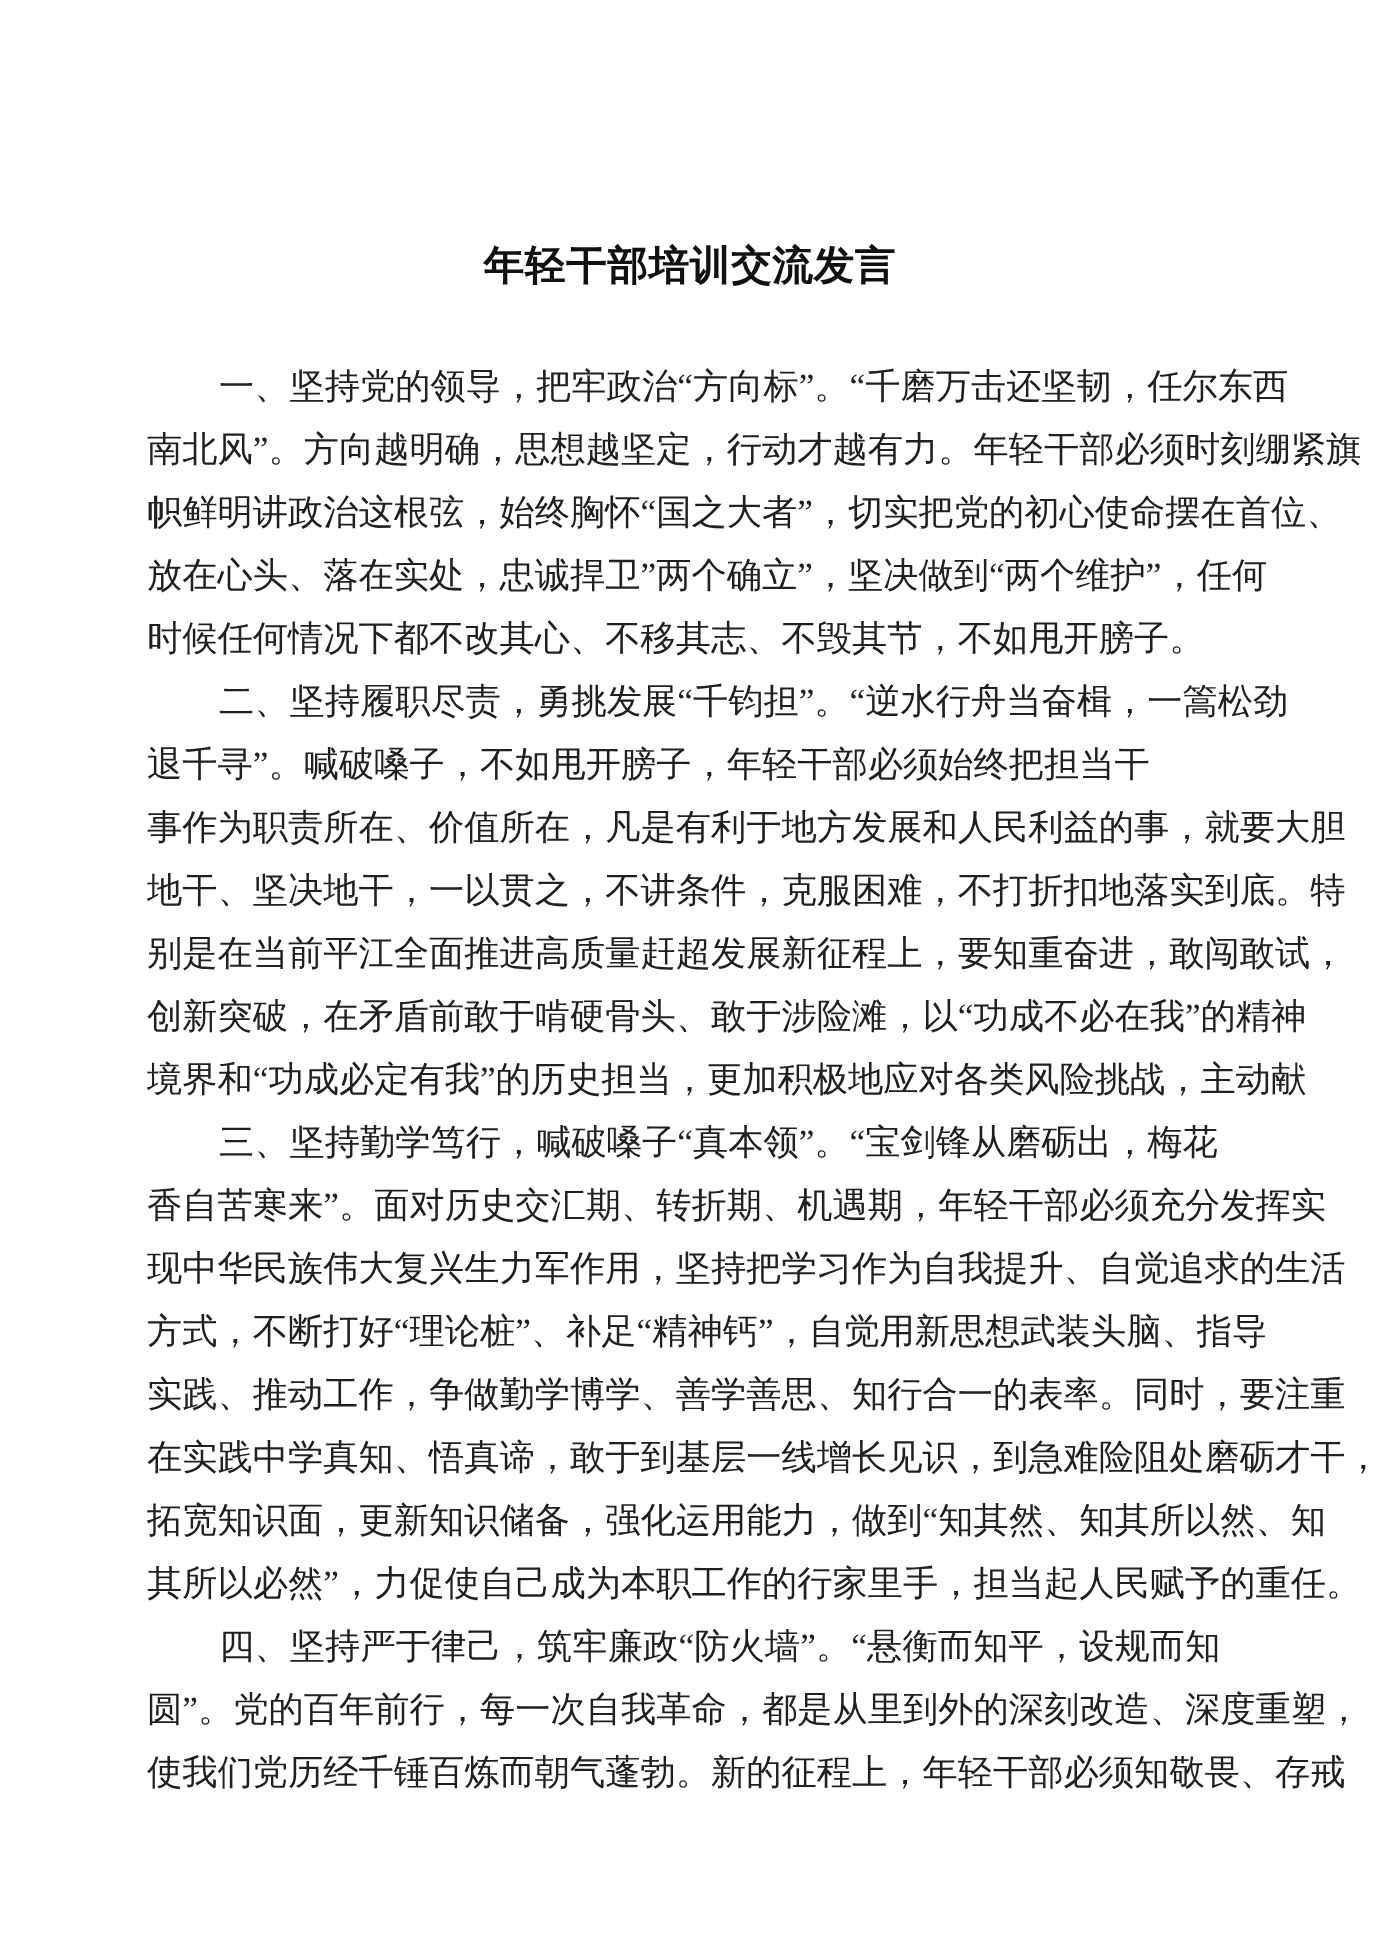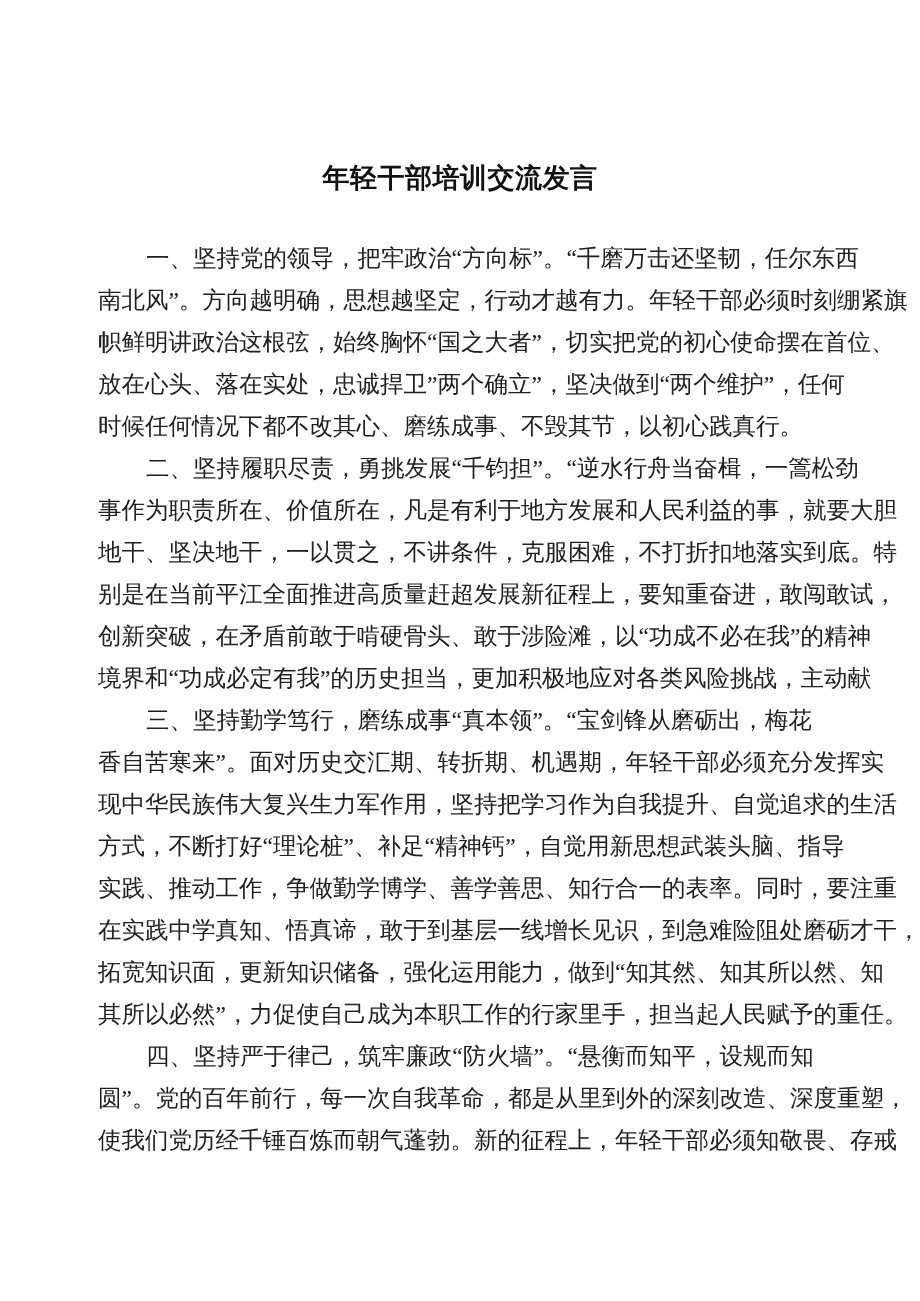--- a/index.html
+++ b/index.html
@@ -228,21 +228,21 @@
           <span>“</span>
           <span>两</span>
           <span>个</span>
           <span>维</span>
           <span>护</span>
           <span>”</span>
           <span>，</span>
           <span>任</span>
           <span>何</span>
         </div>
-        <div class="line ragged">时候任何情况下都不改其心、磨练成事、不毁其节，以初心践真行。</div>
+        <div class="line ragged">时候任何情况下都不改其心、不移其志、不毁其节，不如甩开膀子。</div>
       </div>
       <div>
         <div class="line just indent">
           <span>二</span>
           <span>、</span>
           <span>坚</span>
           <span>持</span>
           <span>履</span>
           <span>职</span>
           <span>尽</span>
@@ -265,20 +265,21 @@
           <span>舟</span>
           <span>当</span>
           <span>奋</span>
           <span>楫</span>
           <span>，</span>
           <span>一</span>
           <span>篙</span>
           <span>松</span>
           <span>劲</span>
         </div>
+        <div class="line ragged">退千寻”。喊破嗓子，不如甩开膀子，年轻干部必须始终把担当干</div>
         <div class="line just">
           <span>事</span>
           <span>作</span>
           <span>为</span>
           <span>职</span>
           <span>责</span>
           <span>所</span>
           <span>在</span>
           <span>、</span>
           <span>价</span>
@@ -447,21 +448,21 @@
           <span>险</span>
           <span>挑</span>
           <span>战</span>
           <span>，</span>
           <span>主</span>
           <span>动</span>
           <span>献</span>
         </div>
       </div>
       <div>
-        <div class="line ragged indent">三、坚持勤学笃行，磨练成事“真本领”。“宝剑锋从磨砺出，梅花</div>
+        <div class="line ragged indent">三、坚持勤学笃行，喊破嗓子“真本领”。“宝剑锋从磨砺出，梅花</div>
         <div class="line just">
           <span>香</span>
           <span>自</span>
           <span>苦</span>
           <span>寒</span>
           <span>来</span>
           <span>”</span>
           <span>。</span>
           <span>面</span>
           <span>对</span>

